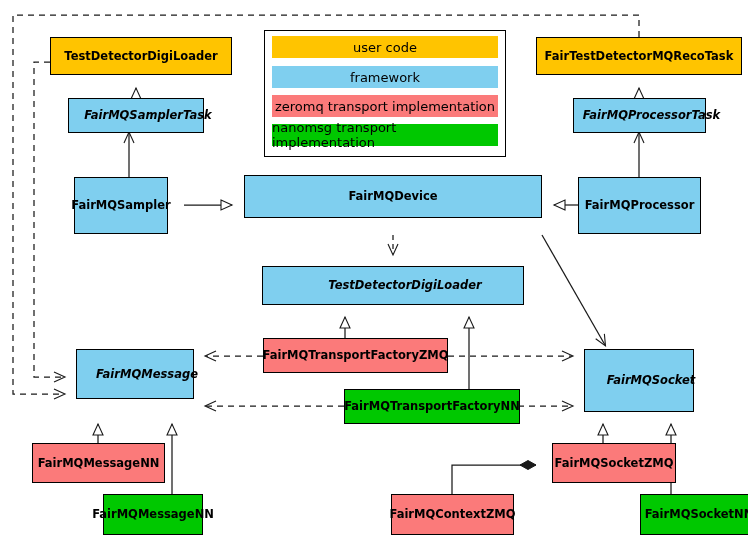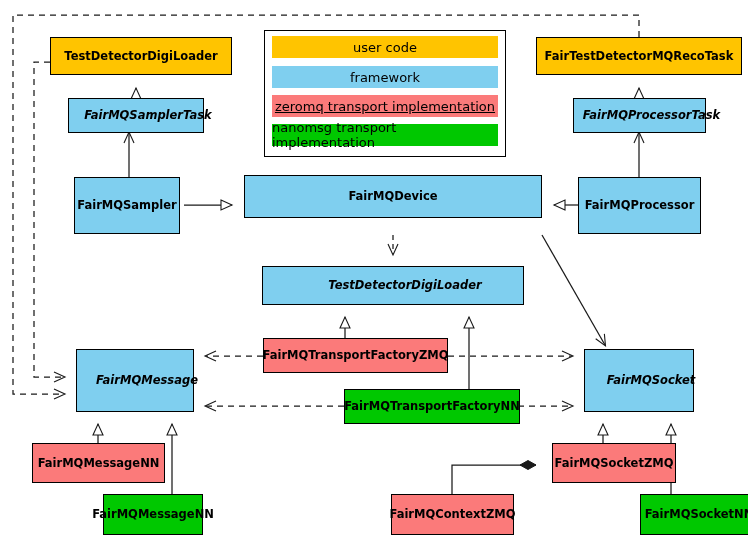--- a/index.html
+++ b/index.html
@@ -86,44 +86,44 @@
 
       <path d="M452,494 L452,465 L536,465" marker-end="url(#solidDiamond)"></path>
 
     </g>
   </svg>
 
   <div class="legendbox" style="left:264px;top:30px;width:242px;height:127px;"></div>
 
   <div class="legitem" style="left:272px;top:36px;width:226px;height:22px;background:#FFC400;">user code</div>
   <div class="legitem" style="left:272px;top:66px;width:226px;height:22px;background:#7FCFEF;">framework</div>
-  <div class="legitem" style="left:272px;top:95px;width:226px;height:22px;background:#FB7A7A;text-decoration:underline;">zeromq transport implementation</div>
+  <div class="legitem" style="left:272px;top:95px;width:226px;height:22px;background:#FB7A7A;">zeromq transport implementation</div>
   <div class="legitem" style="left:272px;top:124px;width:226px;height:22px;background:#00C800;">nanomsg transport implementation</div>
 
   <div class="node" style="left:50px;top:37px;width:182px;height:38px;background:#FFC400;">TestDetectorDigiLoader</div>
 
   <div class="node italic" style="left:68px;top:98px;width:136px;height:35px;background:#7FCFEF;">FairMQSamplerTask</div>
 
-  <div class="node" style="left:74px;top:177px;width:106px;height:57px;background:#7FCFEF;">FairMQSampler</div>
+  <div class="node" style="left:74px;top:177px;width:94px;height:57px;background:#7FCFEF;">FairMQSampler</div>
 
   <div class="node" style="left:244px;top:175px;width:298px;height:43px;background:#7FCFEF;">FairMQDevice</div>
 
   <div class="node italic" style="left:573px;top:98px;width:133px;height:35px;background:#7FCFEF;">FairMQProcessorTask</div>
 
   <div class="node" style="left:536px;top:37px;width:206px;height:38px;background:#FFC400;">FairTestDetectorMQRecoTask</div>
 
   <div class="node" style="left:578px;top:177px;width:123px;height:57px;background:#7FCFEF;">FairMQProcessor</div>
 
   <div class="node italic" style="left:262px;top:266px;width:262px;height:39px;background:#7FCFEF;">TestDetectorDigiLoader</div>
 
   <div class="node" style="left:263px;top:338px;width:185px;height:35px;background:#FB7A7A;">FairMQTransportFactoryZMQ</div>
 
   <div class="node" style="left:344px;top:389px;width:176px;height:35px;background:#00C800;">FairMQTransportFactoryNN</div>
 
-  <div class="node italic" style="left:76px;top:349px;width:118px;height:63px;background:#7FCFEF;">FairMQMessage</div>
+  <div class="node italic" style="left:76px;top:349px;width:118px;height:50px;background:#7FCFEF;">FairMQMessage</div>
 
   <div class="node" style="left:32px;top:443px;width:133px;height:40px;background:#FB7A7A;">FairMQMessageNN</div>
 
   <div class="node" style="left:103px;top:494px;width:100px;height:41px;background:#00C800;">FairMQMessageNN</div>
 
   <div class="node italic" style="left:584px;top:349px;width:110px;height:63px;background:#7FCFEF;">FairMQSocket</div>
 
   <div class="node" style="left:552px;top:443px;width:124px;height:40px;background:#FB7A7A;">FairMQSocketZMQ</div>
 
   <div class="node" style="left:640px;top:494px;width:118px;height:41px;background:#00C800;">FairMQSocketNN</div>

